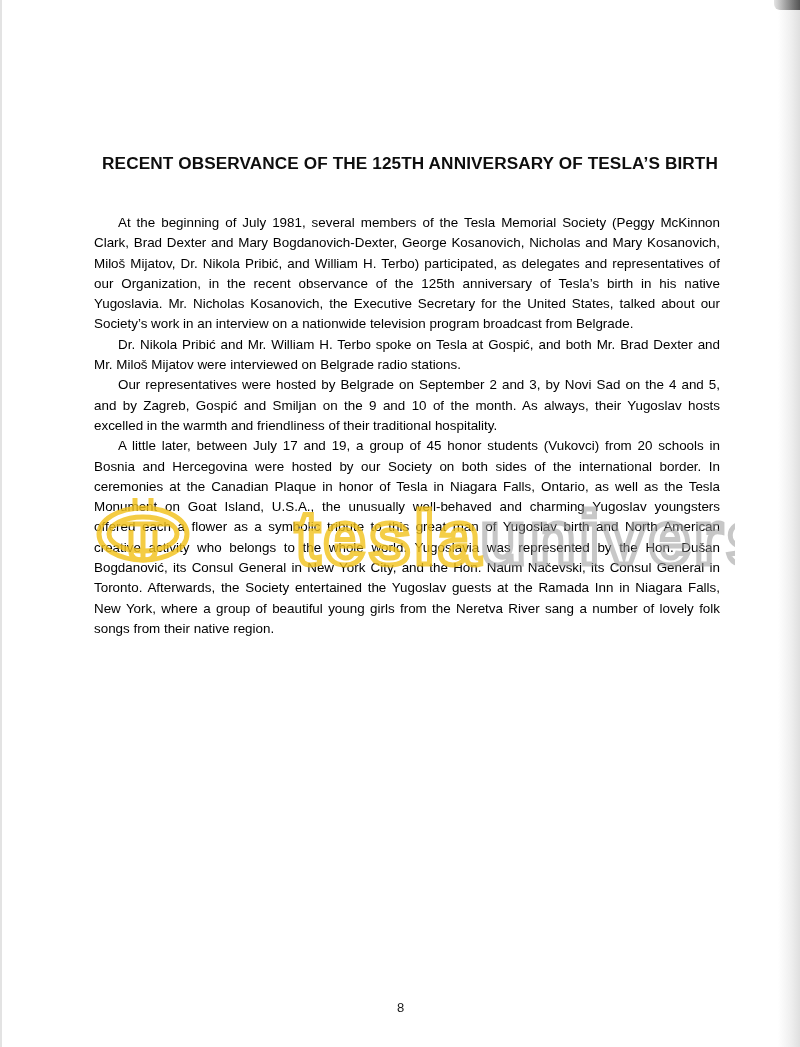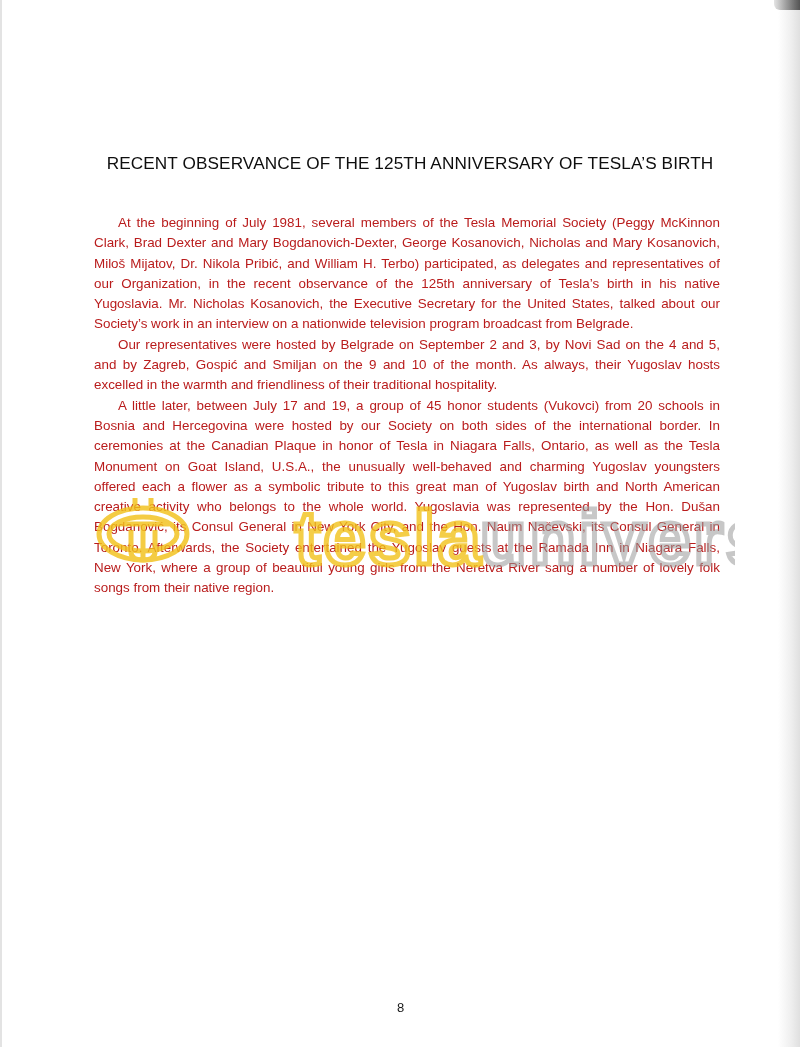--- a/index.html
+++ b/index.html
@@ -39,36 +39,36 @@
       width: 2px;
       height: 1047px;
       background: rgba(200,200,200,0.5);
     }
     .title {
       position: absolute;
       top: 153px;
       left: 100px;
       width: 620px;
       text-align: center;
-      font-weight: normal;
+      font-weight: bold;
       font-size: 17.2px;
       line-height: 21px;
       letter-spacing: 0.1px;
       color: #0e0e0e;
     }
     .title span { display: block; white-space: nowrap; }
     .body-text {
       position: absolute;
       top: 213px;
       left: 94px;
       width: 626px;
       font-size: 13.4px;
       line-height: 20.3px;
       text-align: justify;
-      color: #b91c1c;
+      color: #000000;
     }
     .body-text p {
       margin: 0;
       text-indent: 24px;
     }
     .page-number {
       position: absolute;
       top: 1000px;
       left: 397px;
       font-size: 13px;
@@ -89,20 +89,21 @@
 <div class="left-edge"></div>
 <div class="page-edge"></div>
 <div class="page-corner"></div>
 
 <h1 class="title" style="margin:0;">
   <span>RECENT OBSERVANCE OF THE 125TH ANNIVERSARY OF TESLA’S BIRTH</span>
 </h1>
 
 <div class="body-text">
   <p>At the beginning of July 1981, several members of the Tesla Memorial Society (Peggy McKinnon Clark, Brad Dexter and Mary Bogdanovich-Dexter, George Kosanovich, Nicholas and Mary Kosa­novich, Miloš Mijatov, Dr. Nikola Pribić, and William H. Terbo) participated, as delegates and rep­resentatives of our Organization, in the recent observance of the 125th anniversary of Tesla’s birth in his native Yugoslavia. Mr. Nicholas Kosanovich, the Executive Secretary for the United States, talked about our Society’s work in an interview on a nationwide television program broadcast from Belgrade.</p>
+  <p>Dr. Nikola Pribić and Mr. William H. Terbo spoke on Tesla at Gospić, and both Mr. Brad Dexter and Mr. Miloš Mijatov were interviewed on Belgrade radio stations.</p>
   <p>Our representatives were hosted by Belgrade on September 2 and 3, by Novi Sad on the 4 and 5, and by Zagreb, Gospić and Smiljan on the 9 and 10 of the month. As always, their Yugoslav hosts excelled in the warmth and friendliness of their traditional hospitality.</p>
   <p>A little later, between July 17 and 19, a group of 45 honor students (Vukovci) from 20 schools in Bosnia and Hercegovina were hosted by our Society on both sides of the international border. In ceremonies at the Canadian Plaque in honor of Tesla in Niagara Falls, Ontario, as well as the Tesla Monument on Goat Island, U.S.A., the unusually well-behaved and charming Yugoslav youngsters offered each a flower as a symbolic tribute to this great man of Yugoslav birth and North American creative activity who belongs to the whole world. Yugoslavia was represented by the Hon. Dušan Bogdanović, its Consul General in New York City, and the Hon. Naum Načevski, its Consul General in Toronto. Afterwards, the Society entertained the Yugoslav guests at the Ramada Inn in Niagara Falls, New York, where a group of beautiful young girls from the Neretva River sang a number of lovely folk songs from their native region.</p>
 </div>
 
 <svg class="watermark" viewBox="0 0 640 86" xmlns="http://www.w3.org/2000/svg">
   <g fill="none" stroke="#f2c21b" stroke-width="5" opacity="0.82">
     <ellipse cx="48" cy="40" rx="44" ry="26"></ellipse>
     <ellipse cx="48" cy="40" rx="34" ry="17"></ellipse>
     <path d="M22 30 H74 M48 30 V68 M36 36 V58 Q36 66 48 66 Q60 66 60 58 V36"></path>
     <path d="M40 4 V14 M56 4 V14"></path>

